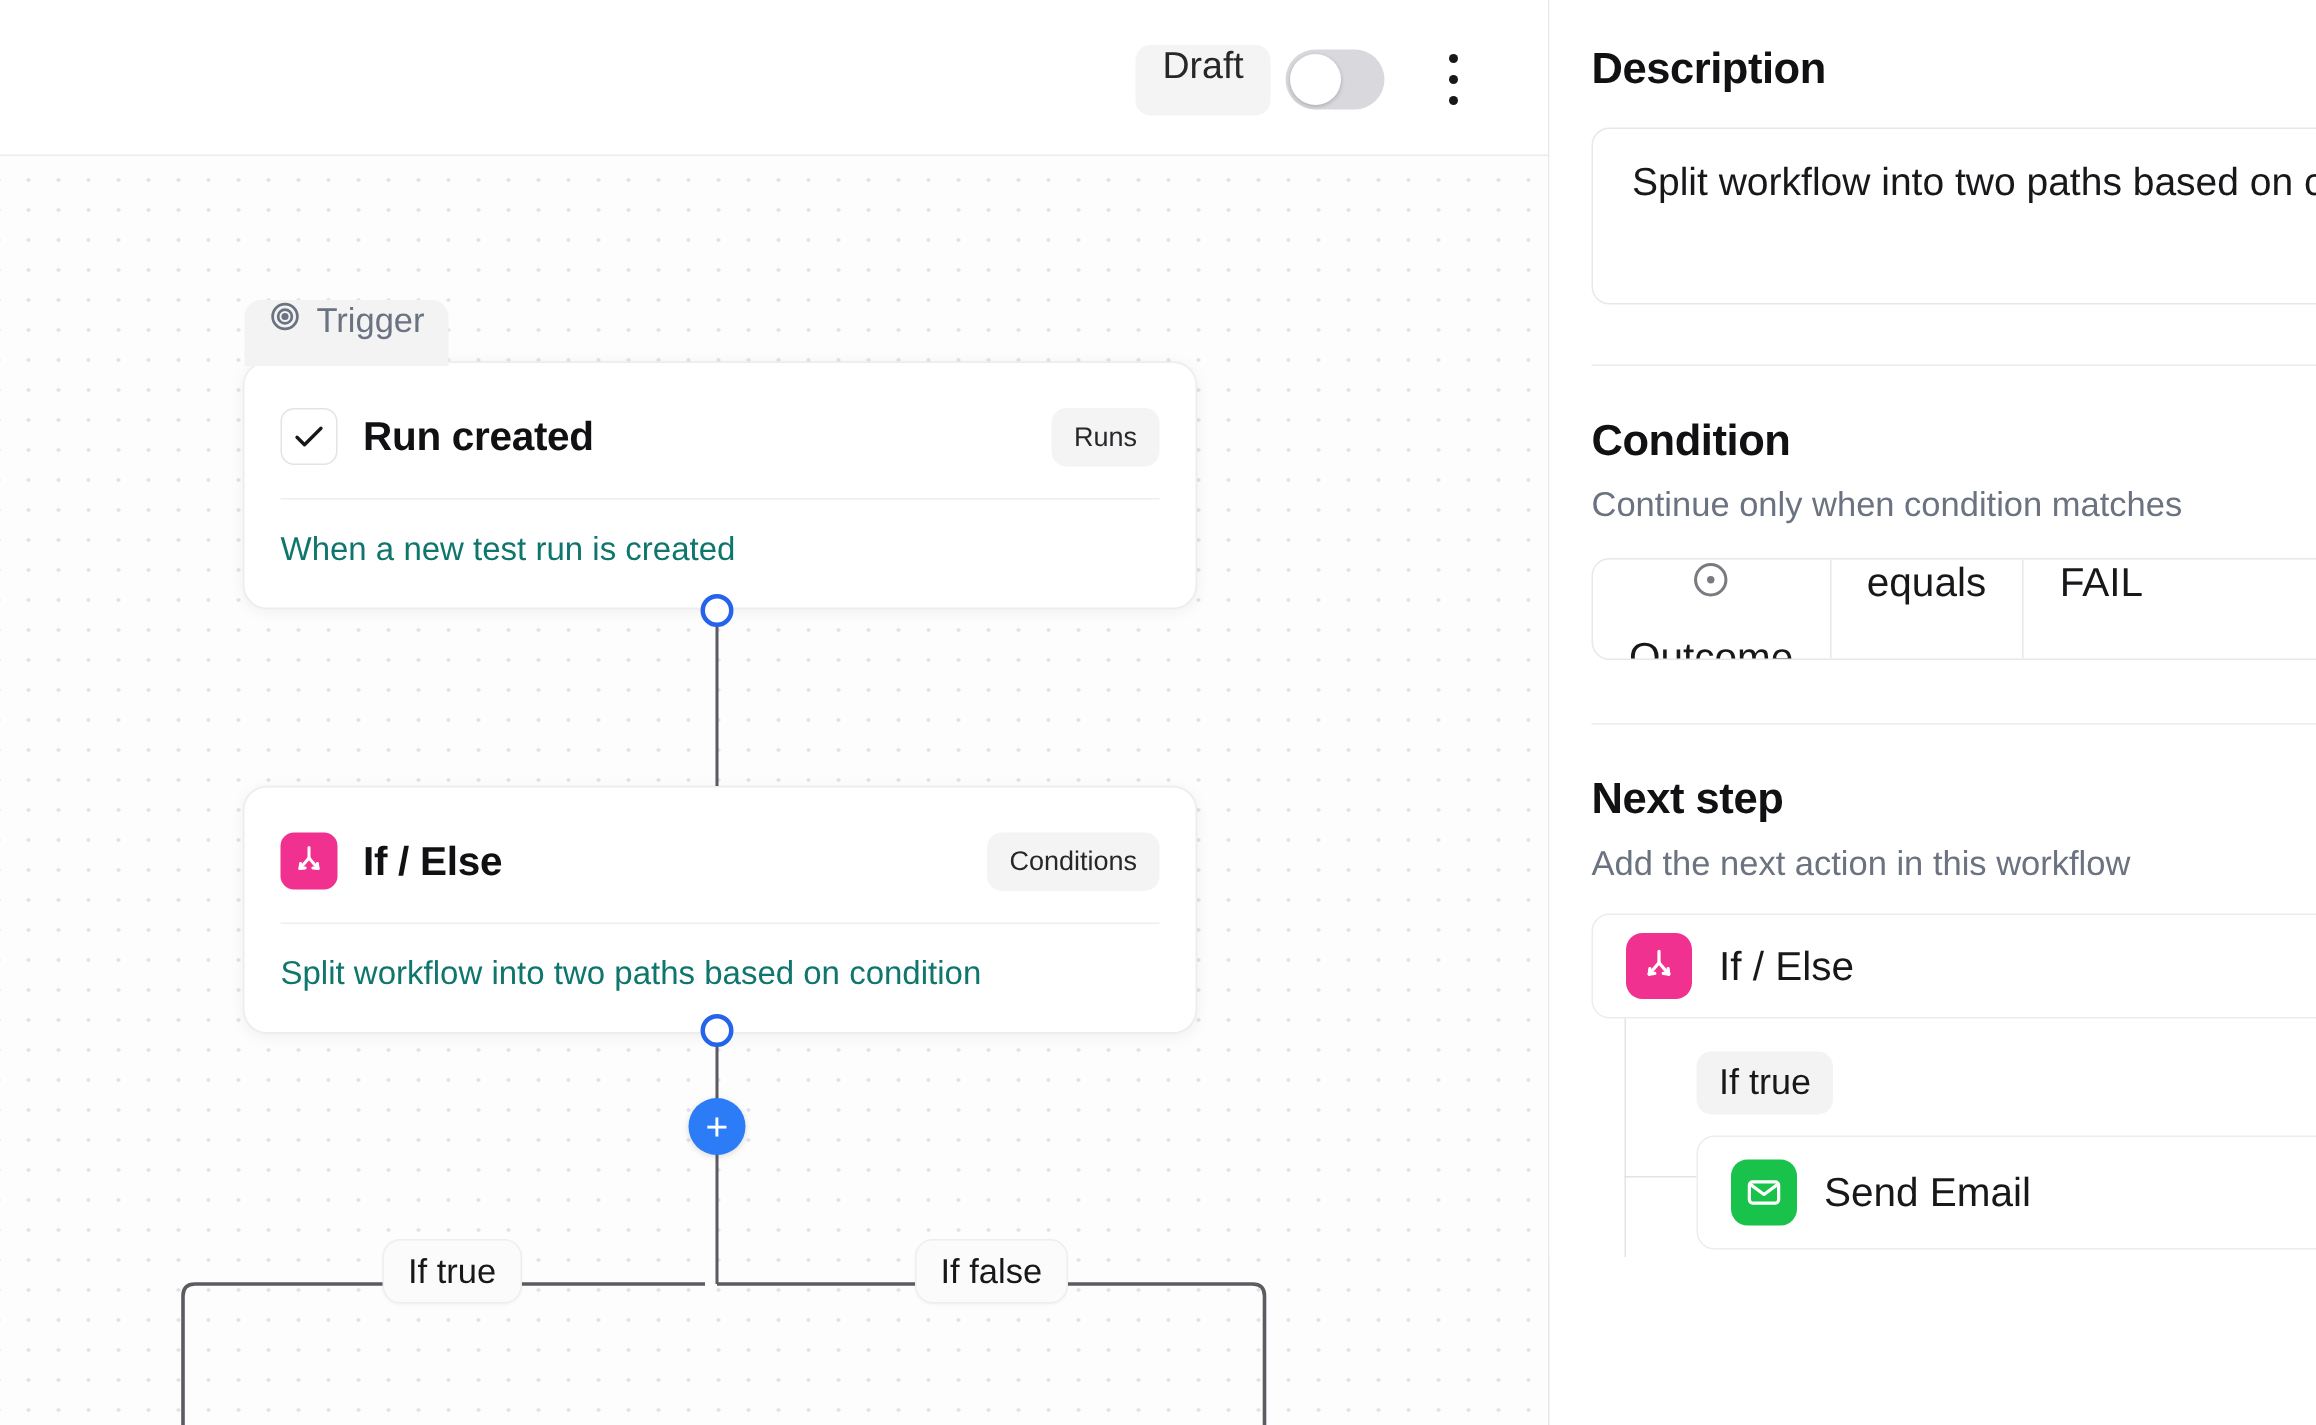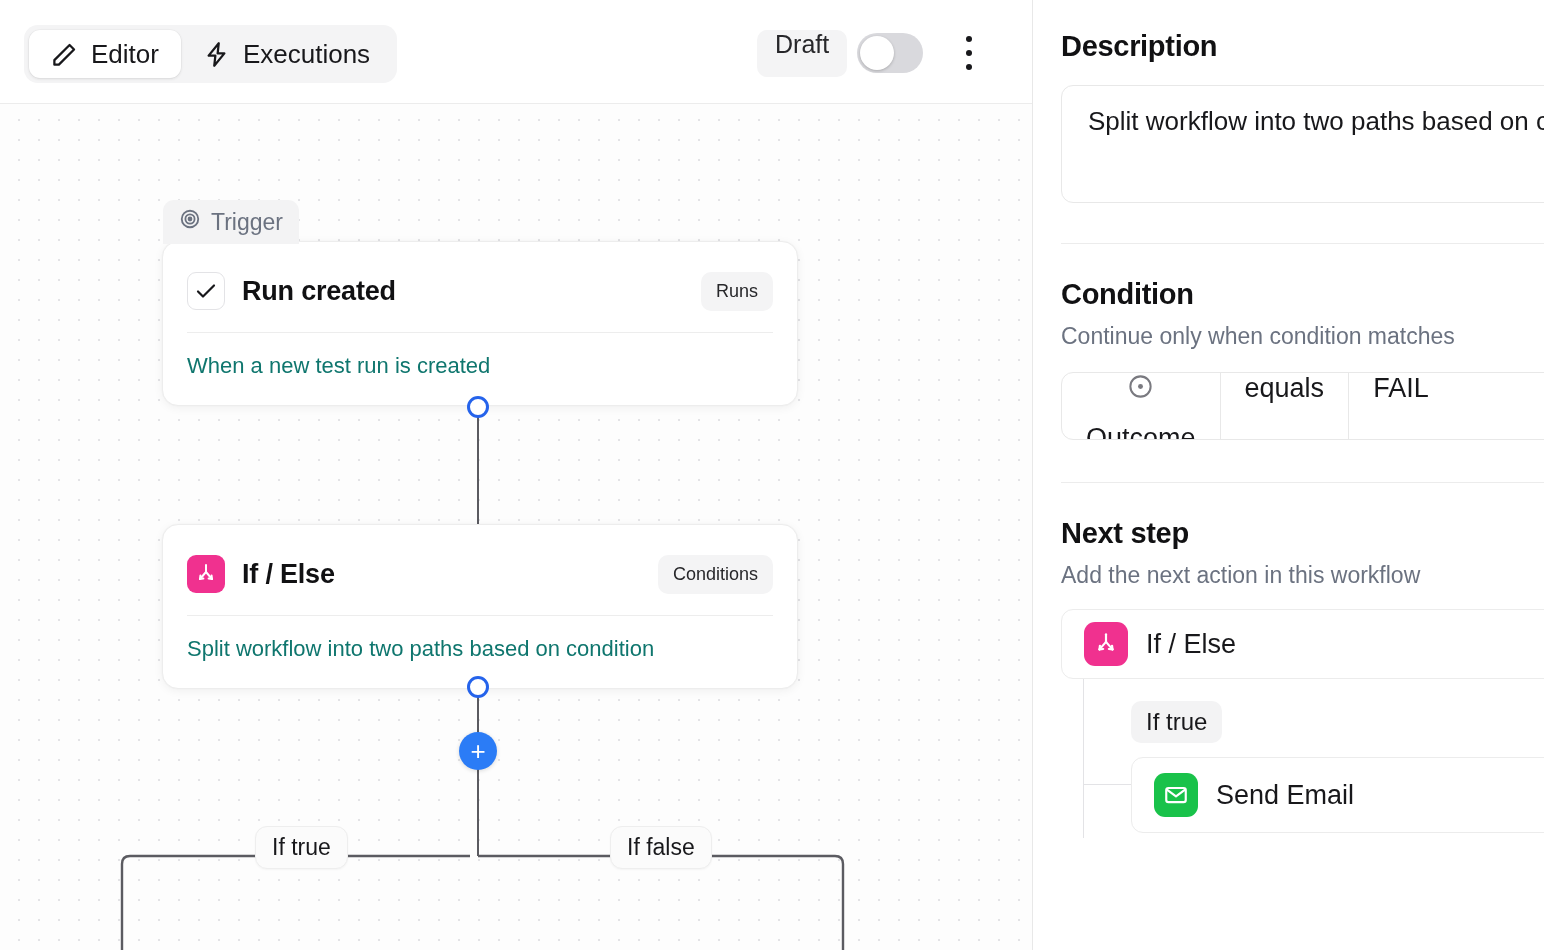--- a/index.html
+++ b/index.html
@@ -123,21 +123,21 @@
     display:flex; align-items:center; justify-content:center;
     flex: 0 0 38px;
   }
 
   .trigger-tab {
     position: absolute;
     left: 0px; top: -42px;
     height: 44px;
     background: #f3f3f4;
     border-radius: 11px 11px 0 0;
-    display:flex; align-items:center; gap:10px;
+    display:flex; align-items:flex-start; gap:10px;
     padding: 0 16px;
     font-size: 23px; color:#6b7280;
     z-index: 4;
   }
 
   .port {
     position: absolute;
     width: 22px; height: 22px;
     border-radius: 50%;
     background: #fff;
@@ -239,38 +239,20 @@
 </style>
 </head>
 <body>
 
 <div id="app">
 
   <div class="left-pane">
 
     <div class="topbar">
 
-      <div class="tabgroup">
-        <div class="tab active">
-          <span>
-            <svg width="27" height="27" viewBox="0 0 24 24" fill="none" stroke="#18181b" stroke-width="2" stroke-linecap="round" stroke-linejoin="round">
-              <path d="M16.5 3.5l4 4L7 21H3v-4L16.5 3.5z"></path>
-            </svg>
-          </span>
-          <span>Editor</span>
-        </div>
-        <div class="tab">
-          <span>
-            <svg width="27" height="27" viewBox="0 0 24 24" fill="none" stroke="#18181b" stroke-width="2" stroke-linecap="round" stroke-linejoin="round">
-              <path d="M14 2L5 13h6l-1 9 9-11h-6l1-9z"></path>
-            </svg>
-          </span>
-          <span>Executions</span>
-        </div>
-      </div>
 
       <div class="draft-pill">
         <span>Draft</span>
       </div>
 
       <div class="toggle">
         <div class="knob"></div>
       </div>
 
       <div class="kebab">

